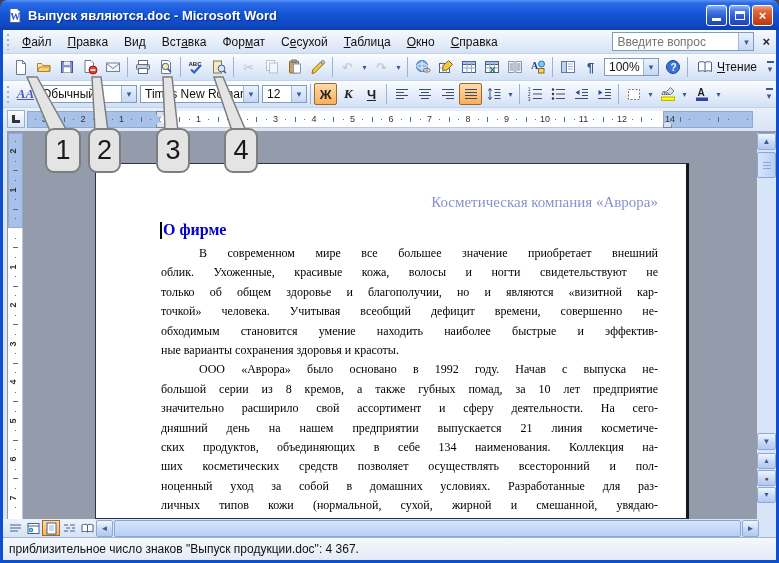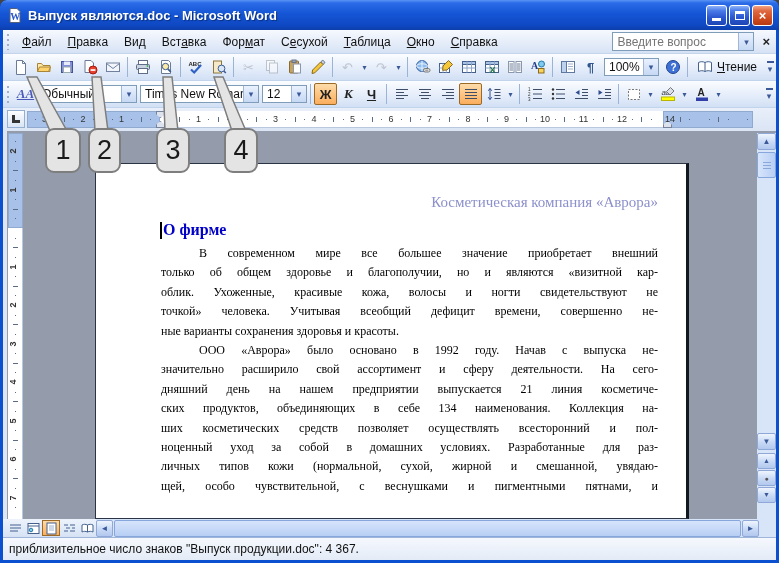--- a/index.html
+++ b/index.html
@@ -576,25 +576,27 @@
       </div>
 
     <div class="page">
       <div class="companytitle">Косметическая компания «Аврора»</div>
       <div class="dochead">
         <span class="caret"></span>
         <span>О фирме</span>
       </div>
       <div class="body">
         <div class="dl first">В современном мире все большее значение приобретает внешний</div>
+        <div class="dl">облик. Ухоженные, красивые кожа, волосы и ногти свидетельствуют не</div>
         <div class="dl">только об общем здоровье и благополучии, но и являются «визитной кар-</div>
-        <div class="dl">облик. Ухоженные, красивые кожа, волосы и ногти свидетельствуют не</div>
         <div class="dl">точкой» человека. Учитывая всеобщий дефицит времени, совершенно не-</div>
+        <div class="dl">обходимым становится умение находить наиболее быстрые и эффектив-</div>
         <div class="dl last">ные варианты сохранения здоровья и красоты.</div>
         <div class="dl first">ООО «Аврора» было основано в 1992 году. Начав с выпуска не-</div>
+        <div class="dl">большой серии из 8 кремов, а также губных помад, за 10 лет предприятие</div>
         <div class="dl">значительно расширило свой ассортимент и сферу деятельности. На сего-</div>
         <div class="dl">дняшний день на нашем предприятии выпускается 21 линия косметиче-</div>
         <div class="dl">ских продуктов, объединяющих в себе 134 наименования. Коллекция на-</div>
         <div class="dl">ших косметических средств позволяет осуществлять всесторонний и пол-</div>
         <div class="dl">ноценный уход за собой в домашних условиях. Разработанные для раз-</div>
         <div class="dl">личных типов кожи (нормальной, сухой, жирной и смешанной, увядаю-</div>
         <div class="dl">щей, особо чувствительной, с веснушками и пигментными пятнами, и</div>
       </div>
     </div>
 

